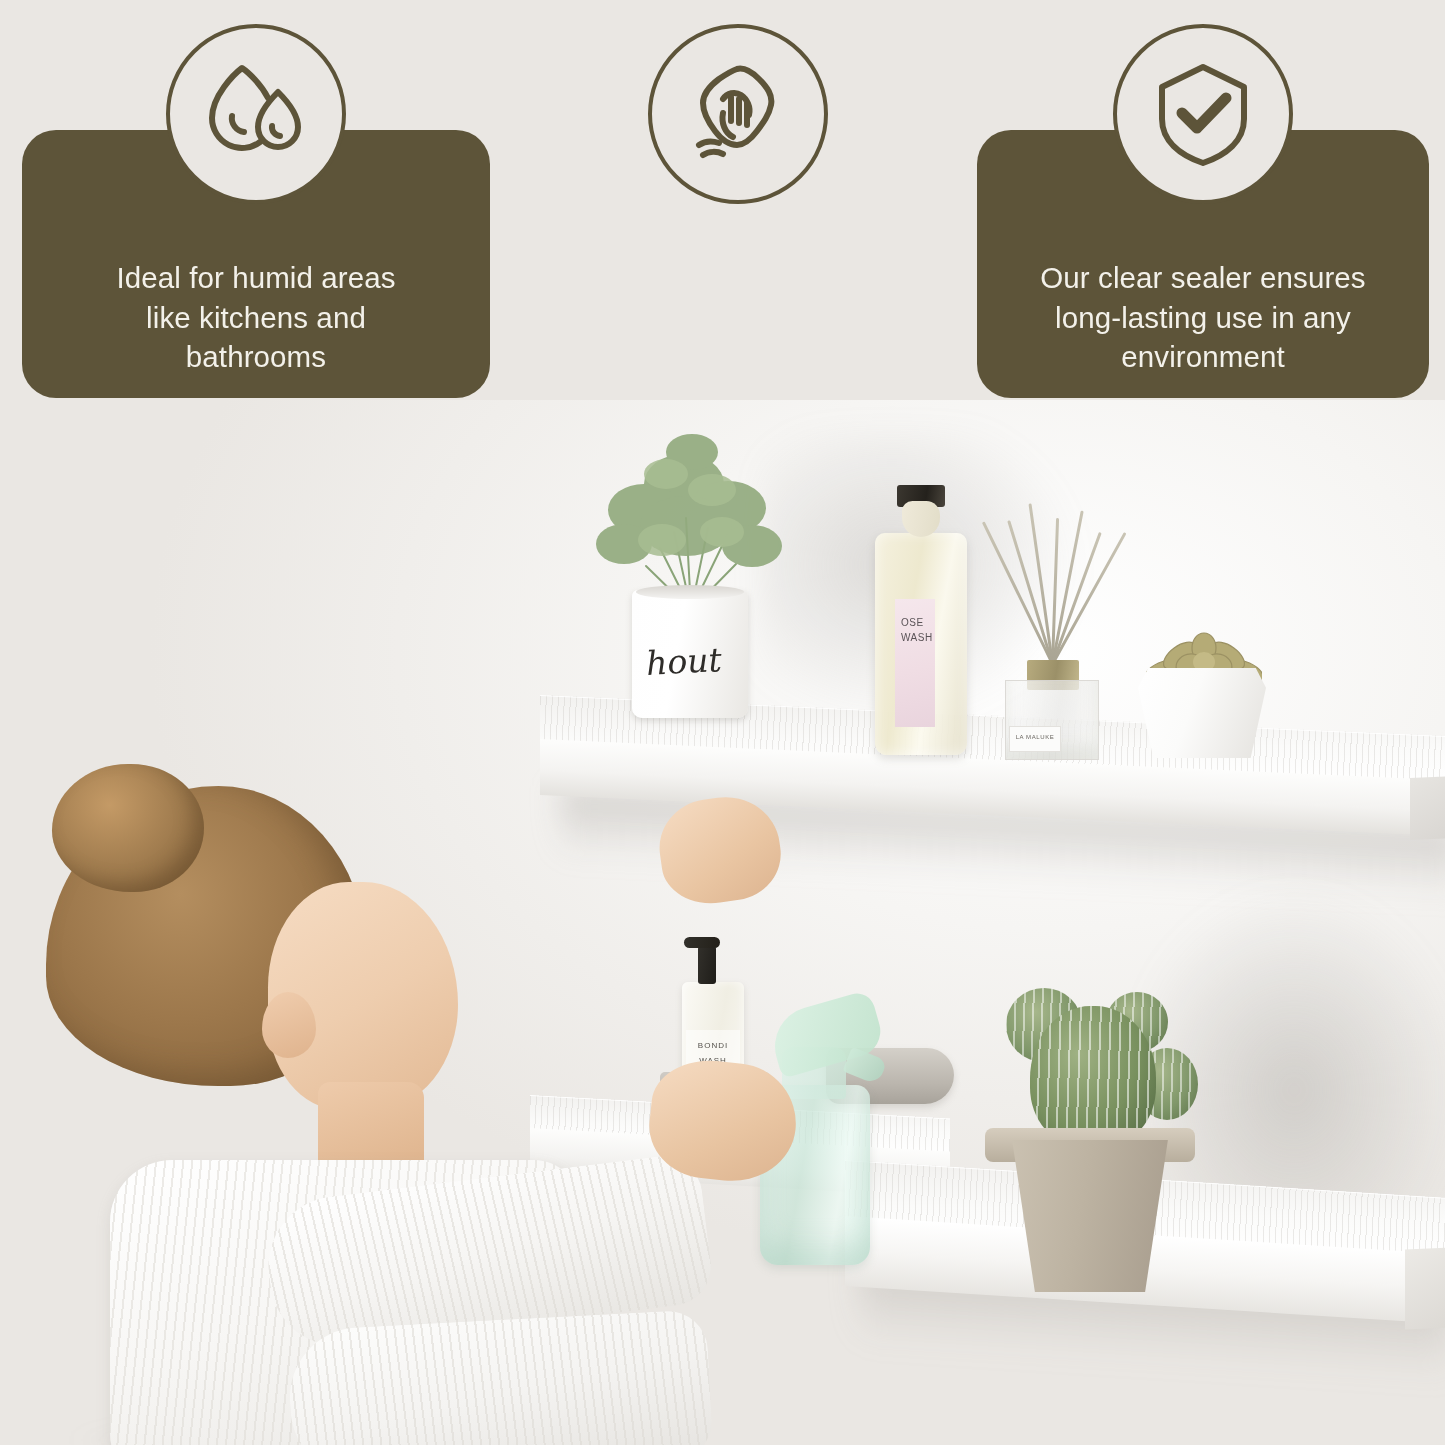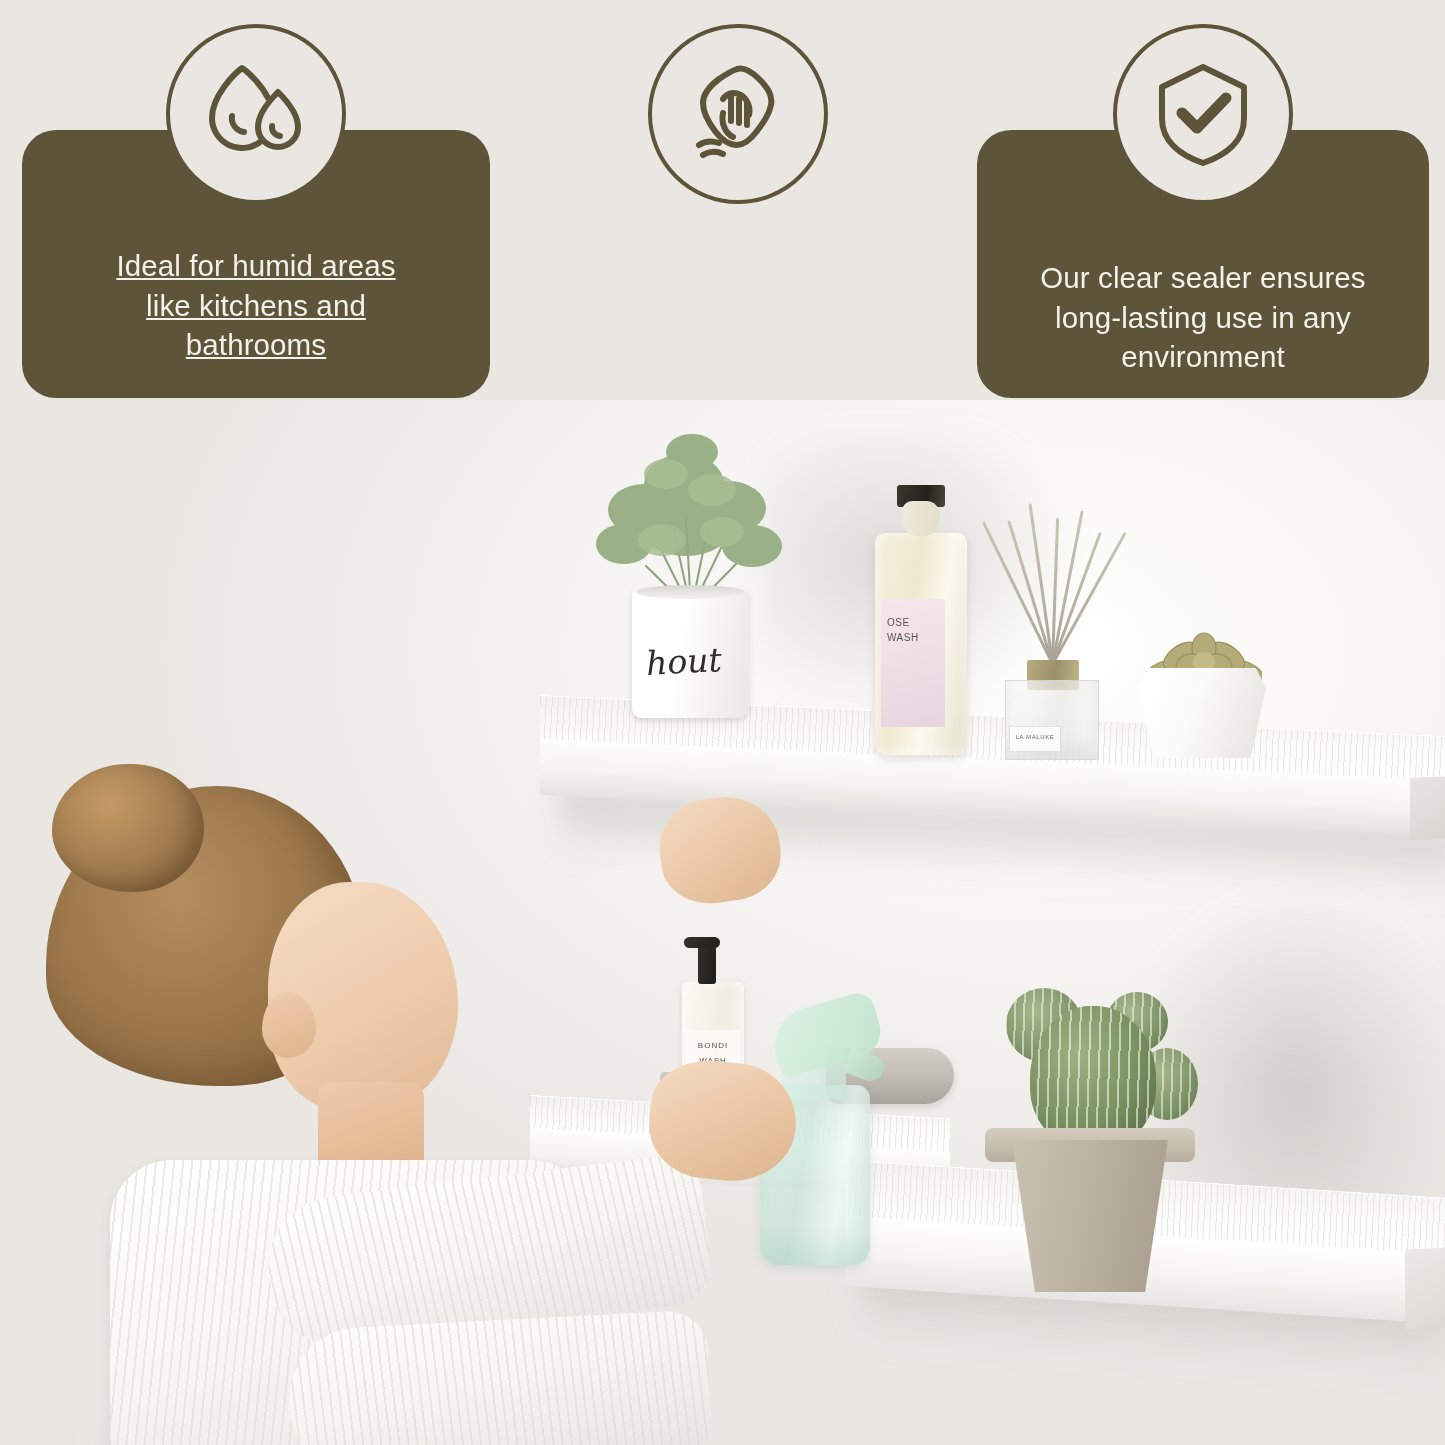--- a/index.html
+++ b/index.html
@@ -44,21 +44,21 @@
     color: #f3f1ea;
     font-size: 29.5px;
     line-height: 1.33;
     text-align: center;
     font-weight: 400;
     letter-spacing: .1px;
     white-space: pre-line;
   }
   .card-2 .card-text { margin-bottom: 46px; }
   .card-3 .card-text { margin-bottom: 4px; }
-  .card-1 .card-text { margin-bottom: 16px; text-decoration: underline; }
+  .card-1 .card-text { margin-bottom: 4px; }
 
   
   .medallion {
     position: absolute;
     width: 180px;
     height: 180px;
     border-radius: 50%;
     background: #eae7e3;
     border: 4px solid #5d5439;
     box-sizing: border-box;
@@ -216,21 +216,21 @@
   .bottle .neck {
     position:absolute; left:27px; top:-32px; width:38px; height:36px;
     background: linear-gradient(100deg,#efeada,#e2ddc8);
   }
   .bottle .cap {
     position:absolute; left:22px; top:-48px; width:48px; height:22px;
     background: linear-gradient(100deg,#3b3730,#24211c 60%,#4a453c);
     border-radius: 3px;
   }
   .bottle .label {
-    position:absolute; left:6px; top:66px; width:64px; height:128px;
+    position:absolute; left:20px; top:66px; width:40px; height:128px;
     background: linear-gradient(165deg,#f5e7ec 0%,#f0dde4 55%,#e9d4dd 100%);
     font-size: 10px; color:#5a5357; padding:16px 20px 0 6px; box-sizing:border-box;
     line-height:1.5; letter-spacing:.5px;
   }
 
   
   .diffuser { position: absolute; left: 995px; top: 110px; width: 130px; height: 250px; }
   .diffuser .glass {
     position:absolute; left:10px; bottom:0; width:92px; height:78px;
     background: linear-gradient(100deg, rgba(252,252,252,.82), rgba(232,232,230,.72) 55%, rgba(248,248,247,.8));

